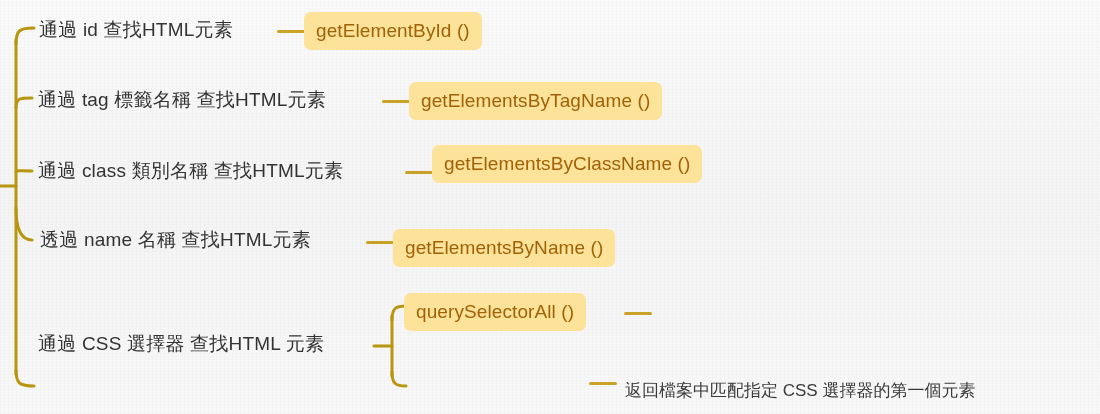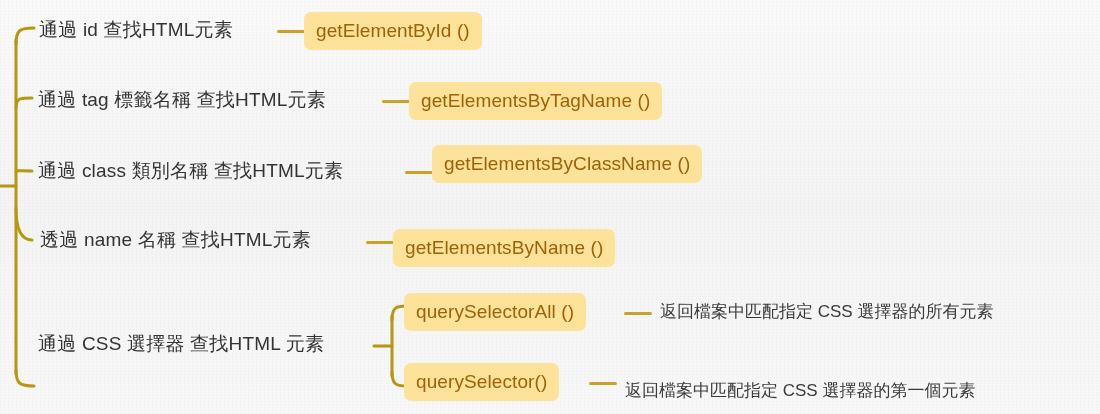--- a/index.html
+++ b/index.html
@@ -113,19 +113,17 @@
 
   <svg class="brace" style="left:362px; top:294px; width:44px; height:104px;" viewBox="0 0 44 104">
     <path d="M30,22 L30,82" fill="none" stroke="#b8960f" stroke-width="3" stroke-linecap="round"></path>
     <path d="M30,26 C30,14 34,12 44,12" fill="none" stroke="#b8960f" stroke-width="3" stroke-linecap="round"></path>
     <path d="M30,78 C30,90 34,92 44,92" fill="none" stroke="#b8960f" stroke-width="3" stroke-linecap="round"></path>
     <path d="M12,52 L30,52" fill="none" stroke="#b8960f" stroke-width="3" stroke-linecap="round"></path>
   </svg>
 
   <div class="badge" style="left:404px; top:293px;">querySelectorAll ()</div>
   <div class="connector" style="left:624px; top:312px; width:28px;"></div>
-  <div class="desc" style="left:660px; top:303px;">返回檔案中匹配指定 CSS 選擇器的所有元素</div>
 
-  <div class="badge" style="left:404px; top:363px;">querySelector()</div>
   <div class="connector" style="left:589px; top:382px; width:28px;"></div>
   <div class="desc" style="left:625px; top:382px;">返回檔案中匹配指定 CSS 選擇器的第一個元素</div>
 
 </div>
 
 </body></html>

